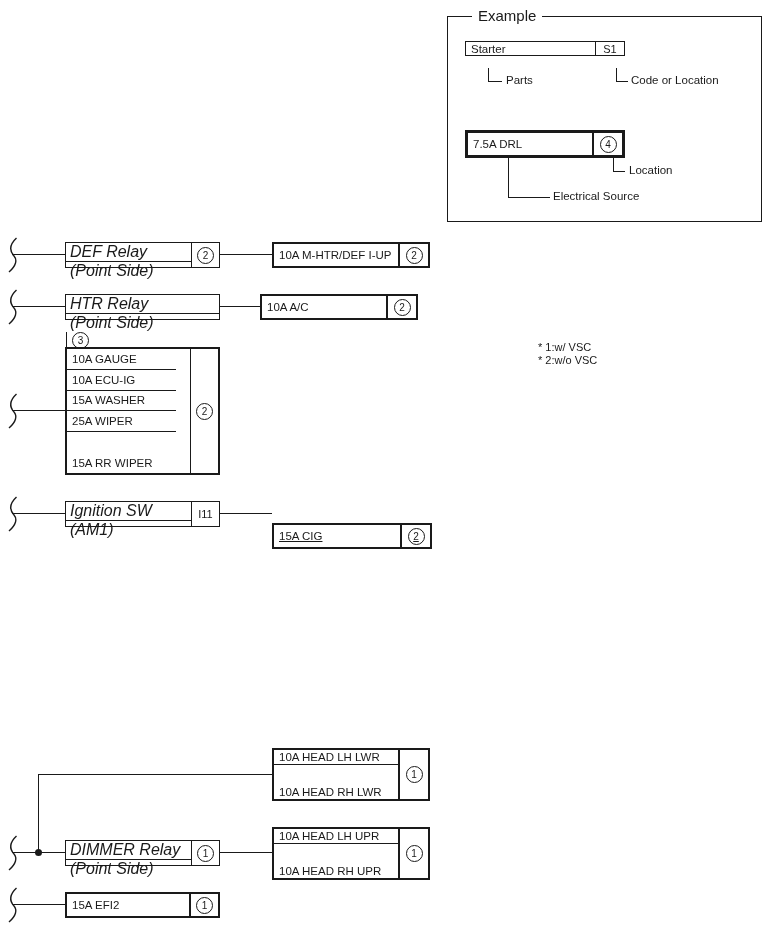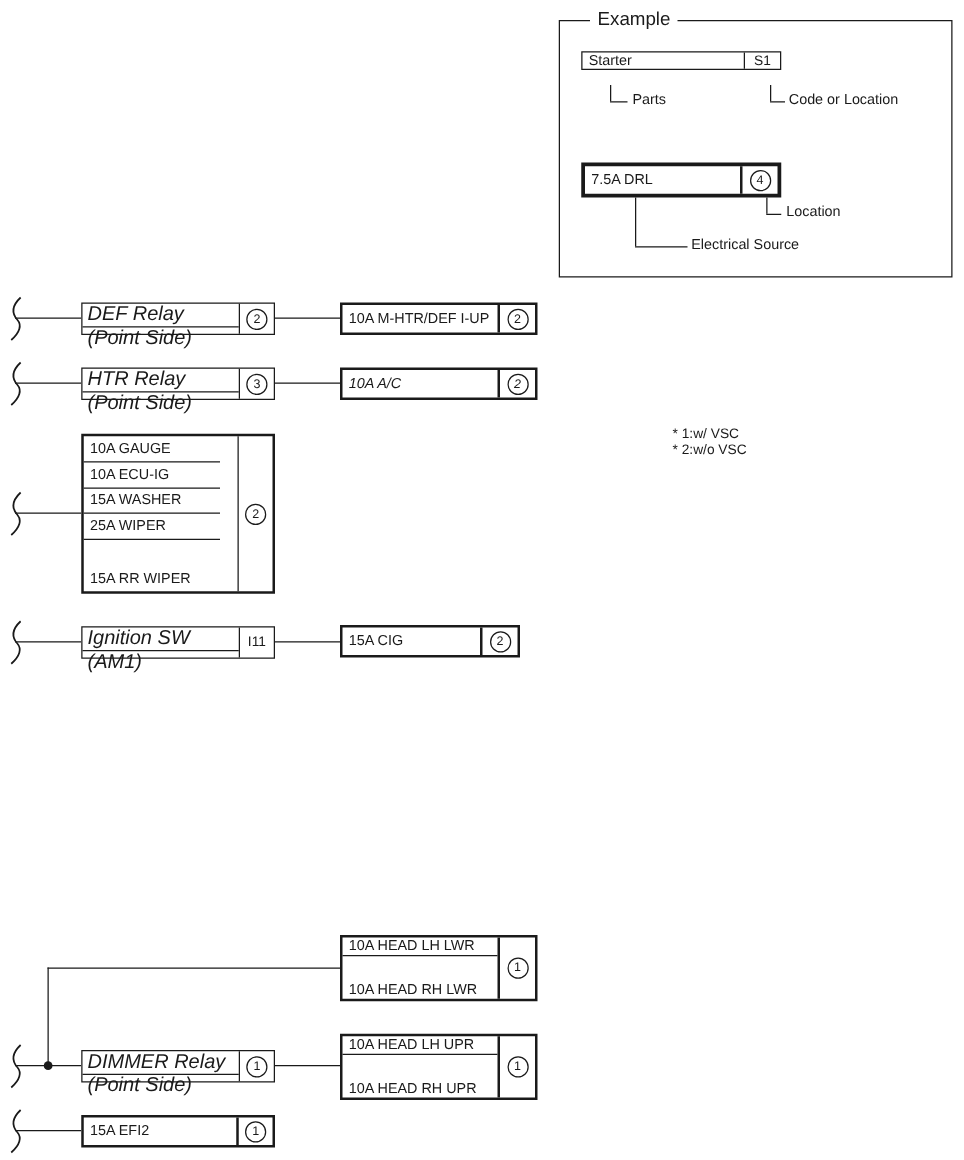--- a/index.html
+++ b/index.html
@@ -85,31 +85,31 @@
     <div class="fuse-label">10A M-HTR/DEF I-UP</div>
     <div class="code-cell t2">
       <span class="circ">2</span>
     </div>
   </div>
 
   <svg class="squig" style="left:5px;top:289px;" width="14" height="36" viewBox="0 0 14 36">
     <path d="M11.5 1 C4 8, 4.5 14, 9 19 C12.5 23, 11 29, 4 35" fill="none" stroke="#1a1a1a" stroke-width="1.4"></path>
   </svg>
   <div class="hline" style="left:12px;top:306px;width:53px;"></div>
-  <div class="box" style="left:65px;top:294px;width:155px;height:26px;">
+  <div class="box" style="left:65px;top:294px;width:155px;height:26px;flex-direction:column;">
     <div class="relay-main">
       <div class="r1">HTR Relay</div>
       <div class="r2">(Point Side)</div>
     </div>
     <div class="code-cell">
       <span class="circ">3</span>
     </div>
   </div>
   <div class="hline" style="left:220px;top:306px;width:52px;"></div>
-  <div class="box thick" style="left:272px;top:294px;width:158px;height:26px;font-style:italic;">
+  <div class="box thick" style="left:260px;top:294px;width:158px;height:26px;">
     <div class="fuse-label">10A A/C</div>
     <div class="code-cell t2">
       <span class="circ">2</span>
     </div>
   </div>
 
   <svg class="squig" style="left:5px;top:393px;" width="14" height="36" viewBox="0 0 14 36">
     <path d="M11.5 1 C4 8, 4.5 14, 9 19 C12.5 23, 11 29, 4 35" fill="none" stroke="#1a1a1a" stroke-width="1.4"></path>
   </svg>
   <div class="hline" style="left:12px;top:410px;width:53px;"></div>
@@ -133,21 +133,21 @@
   <div class="box" style="left:65px;top:501px;width:155px;height:26px;">
     <div class="relay-main">
       <div class="r1">Ignition SW</div>
       <div class="r2">(AM1)</div>
     </div>
     <div class="code-cell">
       <span>I11</span>
     </div>
   </div>
   <div class="hline" style="left:220px;top:513px;width:52px;"></div>
-  <div class="box thick" style="left:272px;top:500px;width:144px;height:26px;">
+  <div class="box thick" style="left:272px;top:523px;width:160px;height:26px;text-decoration:underline;">
     <div class="fuse-label">15A CIG</div>
     <div class="code-cell t2">
       <span class="circ">2</span>
     </div>
   </div>
 
   <div class="hline" style="left:38px;top:774px;width:234px;"></div>
   <div class="vline" style="left:38px;top:774px;height:79px;"></div>
   <div class="dot" style="left:35px;top:849px;"></div>
   <div class="box thick" style="left:272px;top:748px;width:158px;height:53px;">

